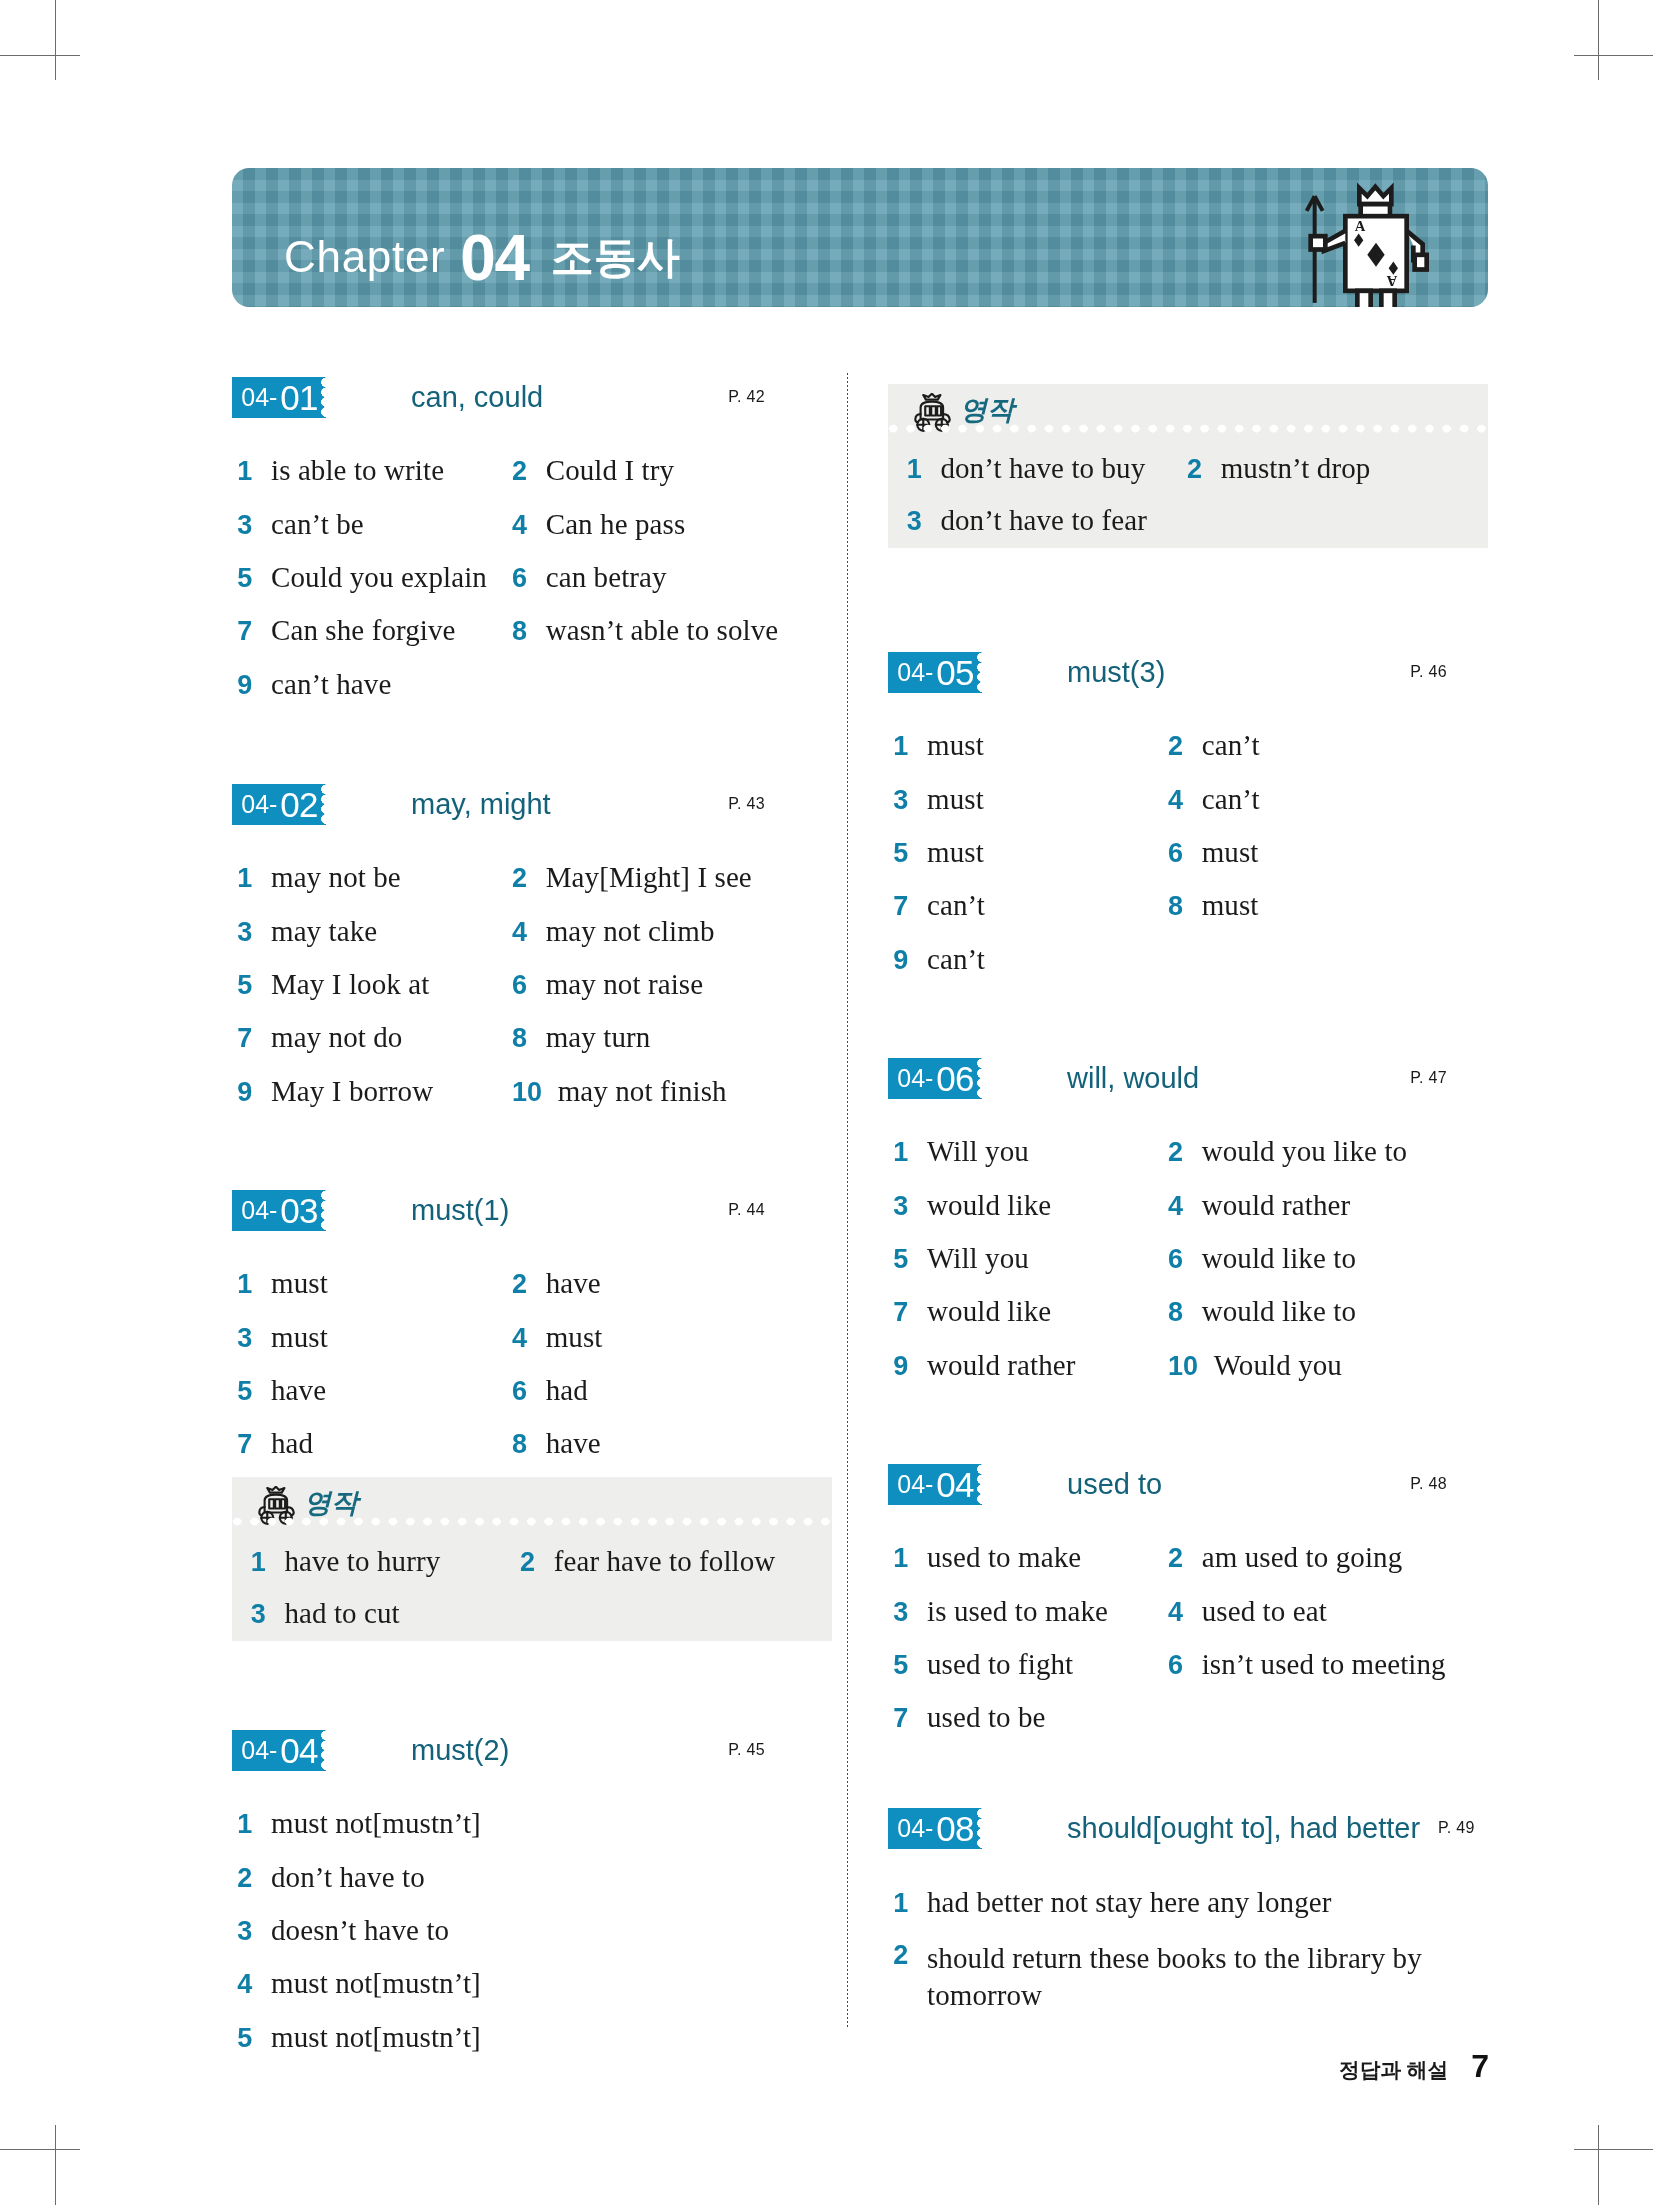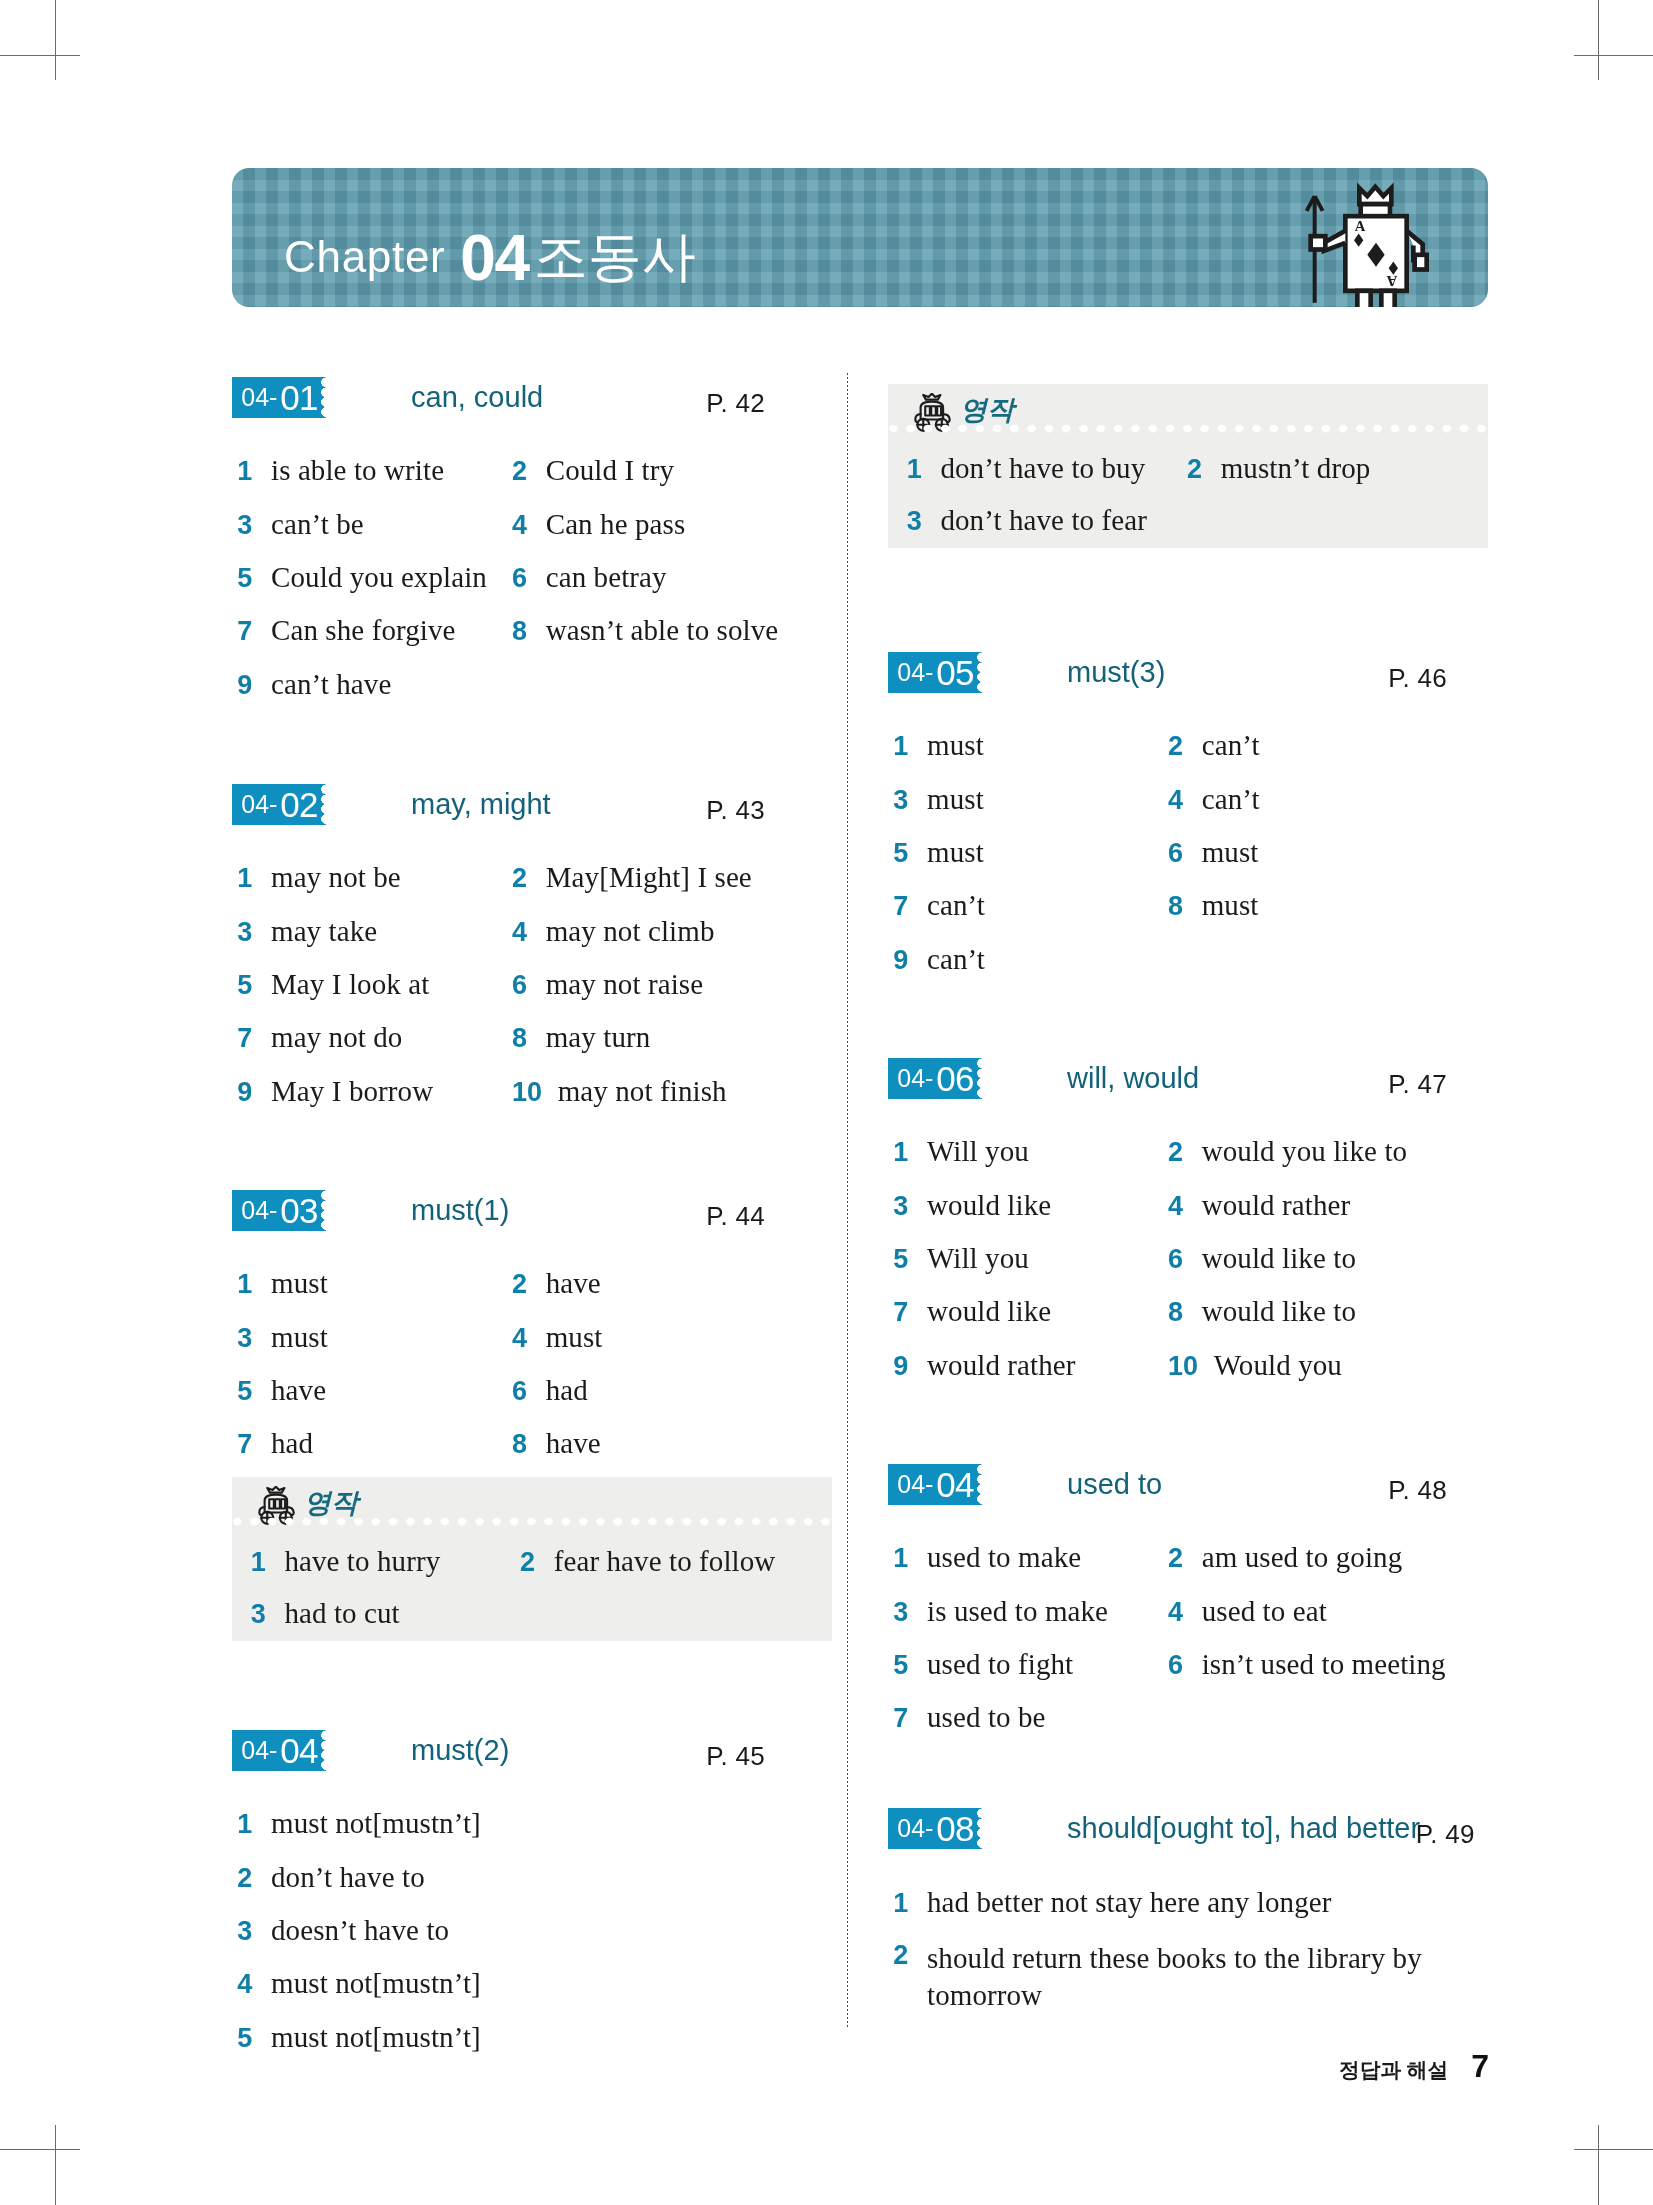--- a/index.html
+++ b/index.html
@@ -40,22 +40,22 @@
     position:relative;top:1.3px;
   }
   .chap-num{
     font-family:"Liberation Sans", sans-serif;
     color:#ffffff;font-size:64px;font-weight:bold;
     margin-left:14.7px;letter-spacing:-1.3px;
     position:relative;top:2px;
   }
   .chap-ko{
     font-family:"Liberation Sans", sans-serif;
-    color:#ffffff;font-size:54px;font-weight:normal;
-    margin-left:5px;position:relative;top:2px;
+    color:#ffffff;font-size:43px;font-weight:bold;
+    margin-left:22px;position:relative;top:2px;
   }
   .mascot{position:absolute;right:32px;top:8px;width:160px;height:131px;}
 
   
   .col-divider{
     position:absolute;left:847px;top:373px;width:1.3px;height:1654px;
     background:repeating-linear-gradient(to bottom,#333 0,#333 2px,transparent 2px,transparent 4px);
     opacity:.9;
   }
 
@@ -92,21 +92,21 @@
   .tag .t-num{font-size:35px;font-weight:normal;margin-left:2.7px;letter-spacing:-0.7px;}
   .sec-title{
     position:absolute;left:0;top:4px;
     font-family:"Liberation Sans", sans-serif;
     color:#13627a;font-size:29px;font-weight:400;
     white-space:nowrap;
   }
   .sec-page{
     position:absolute;right:0;top:10.7px;
     font-family:"Liberation Sans", sans-serif;
-    color:#1a1a1a;font-size:26px;letter-spacing:0.3px;
+    color:#1a1a1a;font-size:16px;letter-spacing:0.3px;
   }
 
   
   .ans-grid{position:relative;margin-top:10.7px;}
   .ans{
     position:absolute;
     display:flex;align-items:baseline;
     white-space:nowrap;
   }
   .ans .n{

